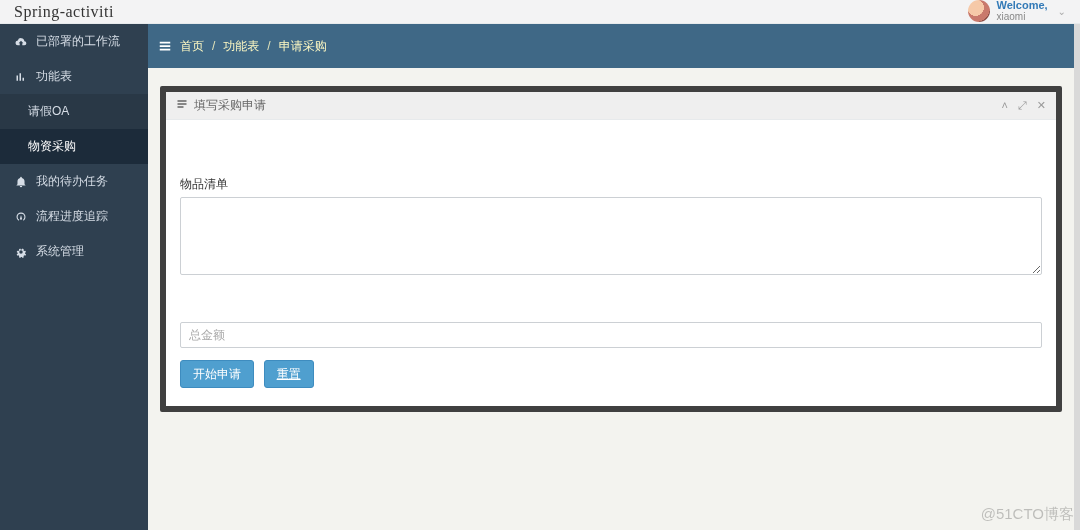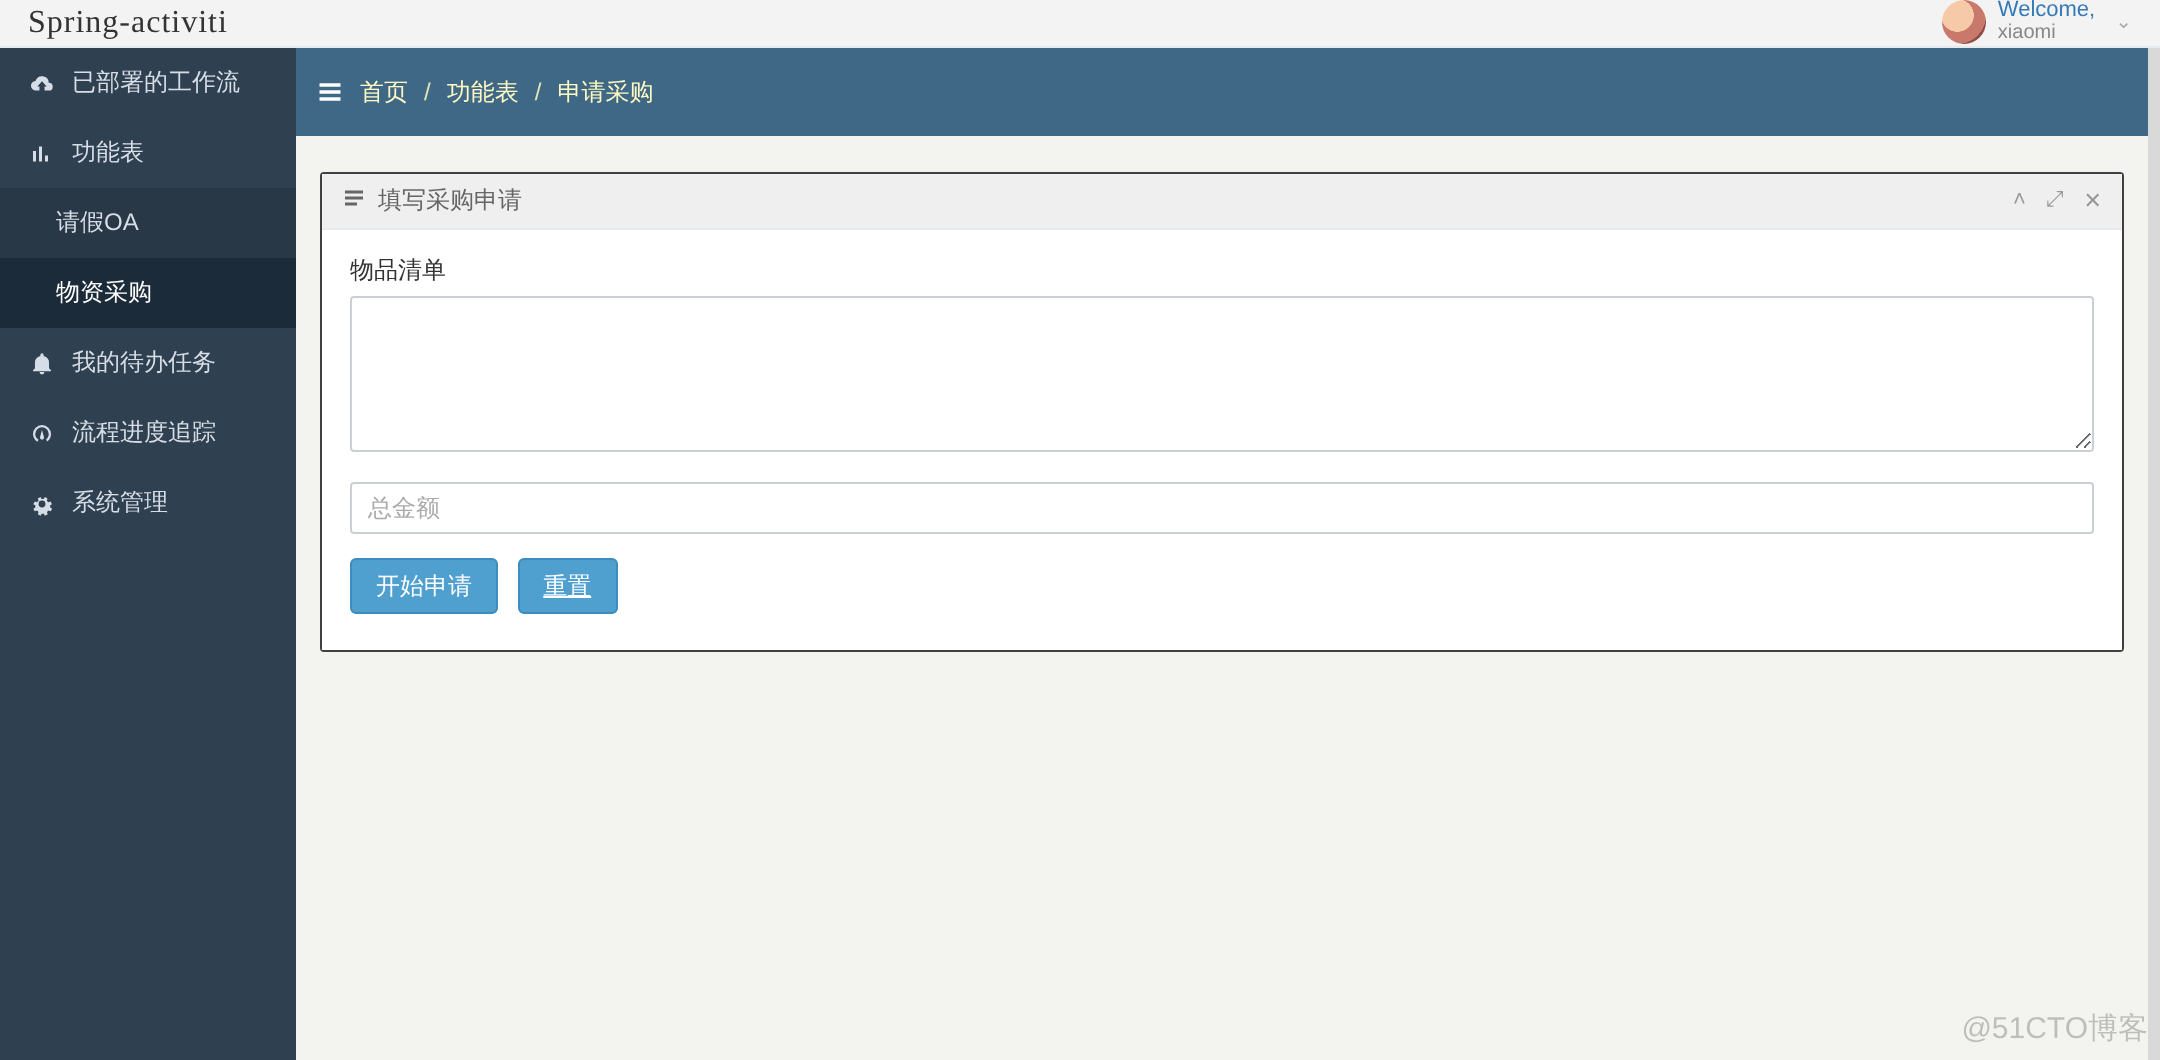--- a/index.html
+++ b/index.html
@@ -5,21 +5,21 @@
   * { box-sizing: border-box; margin: 0; padding: 0; }
   html, body { width: 1080px; height: 530px; overflow: hidden; font-family: "Helvetica Neue", Arial, "PingFang SC", "Microsoft YaHei", sans-serif; font-size: 13px; color: #333; }
   body { background: #f3f3f4; display: flex; flex-direction: column; }
 
   
   .topbar { height: 24px; background: #f3f3f4; border-bottom: 1px solid #e7eaec; display: flex; align-items: center; padding: 0 14px; justify-content: space-between; }
   .brand { font-family: "Comic Sans MS", cursive; font-size: 16px; color: #333; letter-spacing: .5px; }
   .user-box { display: flex; align-items: center; gap: 6px; cursor: pointer; }
   .avatar { width: 22px; height: 22px; border-radius: 50%; background: radial-gradient(circle at 35% 35%, #f6c9a8 0 40%, #c9796c 41% 70%, #8d4d45 71% 100%); }
   .user-text { line-height: 1.05; font-size: 11px; color: #337ab7; }
-  .user-text .welcome { display:block; font-weight: 400; text-align: center; }
+  .user-text .welcome { display:block; font-weight: 700; text-align: center; }
   .user-text .uname { display:block; font-size: 10px; color: #888; }
   .chevron { color:#aaa; font-size:10px; margin-left:4px; }
 
   
   .body { flex: 1; display: flex; min-height: 0; }
 
   
   .sidebar { width: 148px; background: #2f4050; color: #a7b1c2; display: flex; flex-direction: column; font-size: 12px; }
   .nav-item { display: flex; align-items: center; gap: 8px; padding: 9px 14px; cursor: pointer; color: #d6dde6; }
   .nav-sub { padding-left: 28px; background: #293846; }
@@ -27,32 +27,32 @@
   .nav-icon-wrap { width: 14px; display:inline-flex; justify-content:center; }
   .nav-icon-wrap svg, .nav-icon-wrap span.glyph { width: 12px; height: 12px; fill: currentColor; display:block; }
 
   
   .main { flex: 1; display: flex; flex-direction: column; background: #f3f3ef; border-right: 6px solid #d9d9d9; }
   .breadcrumb-bar { background: #3f6886; color: #fef9c3; height: 44px; display: flex; align-items: center; padding: 0 10px; gap: 8px; font-size: 12px; }
   .breadcrumb-bar .bars { cursor:pointer; display:inline-flex; }
   .breadcrumb-bar .sep { opacity:.85; }
   .content { padding: 18px 12px 12px 12px; flex:1; overflow:auto; }
 
-  .ibox { background: #1d4ed8; border: 1px solid #404040; border-radius: 2px; }
+  .ibox { background: #1d4ed8; border: 6px solid #404040; border-radius: 2px; }
   .ibox-title { background: #efefef; border-bottom: 1px solid #e7eaec; padding: 5px 10px; display:flex; align-items:center; justify-content: space-between; color:#666; }
   .ibox-title-left { display:flex; align-items:center; gap:6px; font-size:12px; }
   .ibox-tools { display:flex; gap:10px; color:#999; font-size:11px; }
   .ibox-tools span { cursor:pointer; }
   .ibox-content { padding: 12px 14px 18px 14px; background:#fff; }
 
   .form-label { font-size: 12px; color:#333; margin-bottom: 4px; display:block; }
   textarea.form-control { width: 100%; height: 78px; resize: both; border:1px solid #ccd0d4; border-radius:2px; padding:6px; font-size:12px; font-family:inherit; }
   input.form-control { width: 100%; height: 26px; border:1px solid #ccd0d4; border-radius:2px; padding: 2px 8px; font-size:12px; }
   input.form-control::placeholder { color:#aaa; }
-  .form-group { margin-bottom: 12px; }
+  .form-group { margin-bottom: 12px; margin-top: 44px; }
 
   .btn { display:inline-flex; align-items:center; justify-content:center; height: 28px; padding: 0 12px; font-size: 12px; color:#fff; border:none; border-radius:3px; cursor:pointer; }
   .btn-primary { background:#4f9fcf; border:1px solid #3e8cbf; }
   .btn-secondary { background:#4f9fcf; border:1px solid #3e8cbf;text-decoration:underline; }
   .btn + .btn { margin-left: 6px; }
 
   .watermark { position:absolute; right:6px; bottom:6px; color: rgba(0,0,0,.22); font-size: 15px; pointer-events:none; font-family: Arial, sans-serif; }
 </style>
 </head>
 <body>

